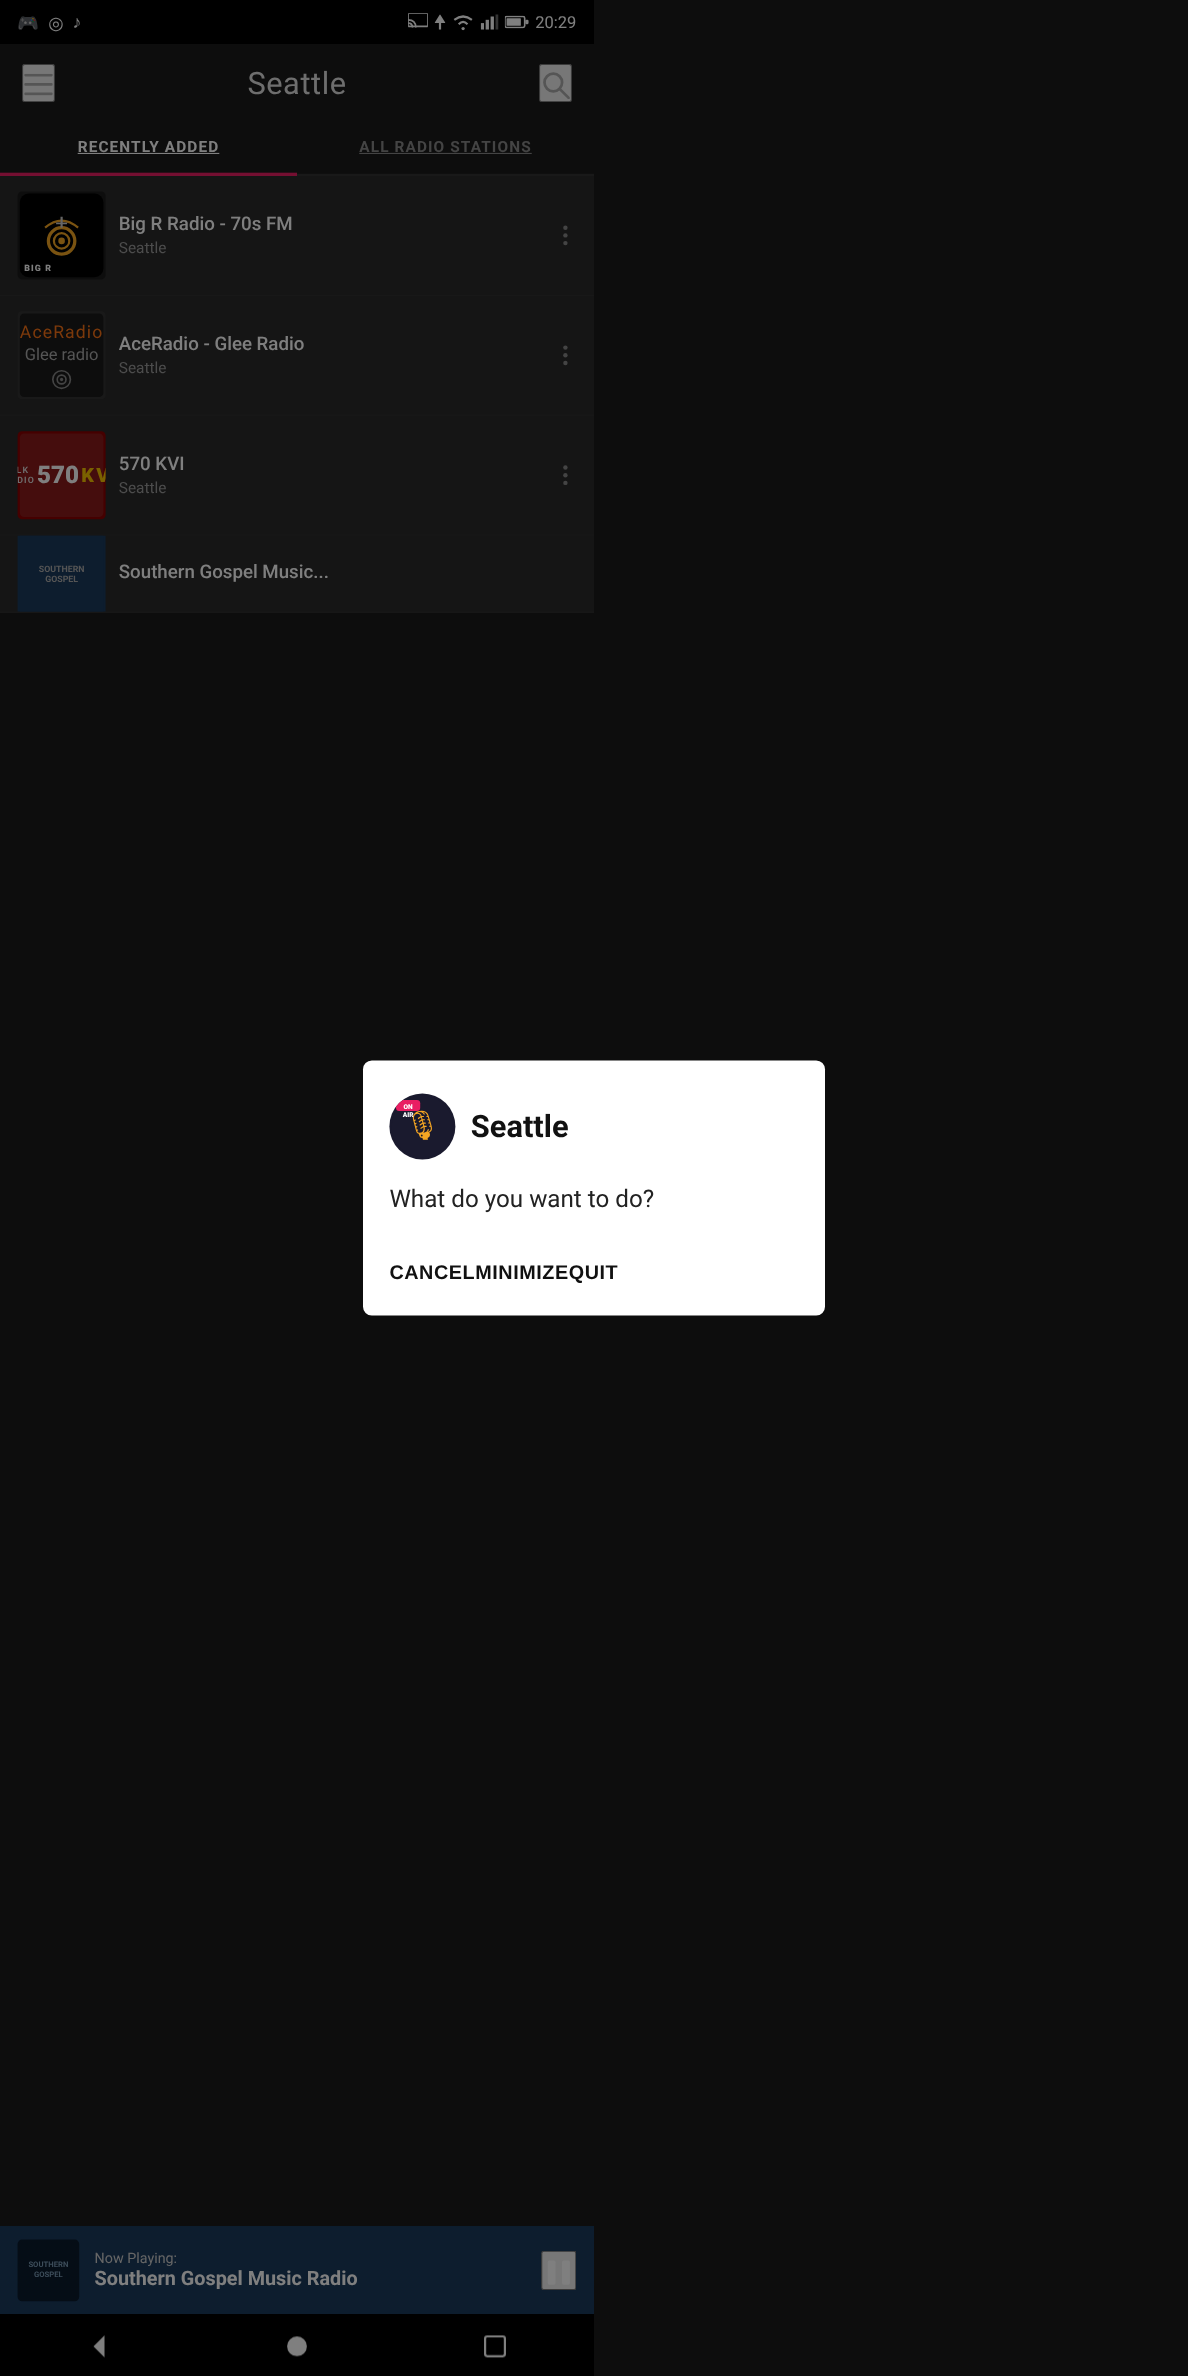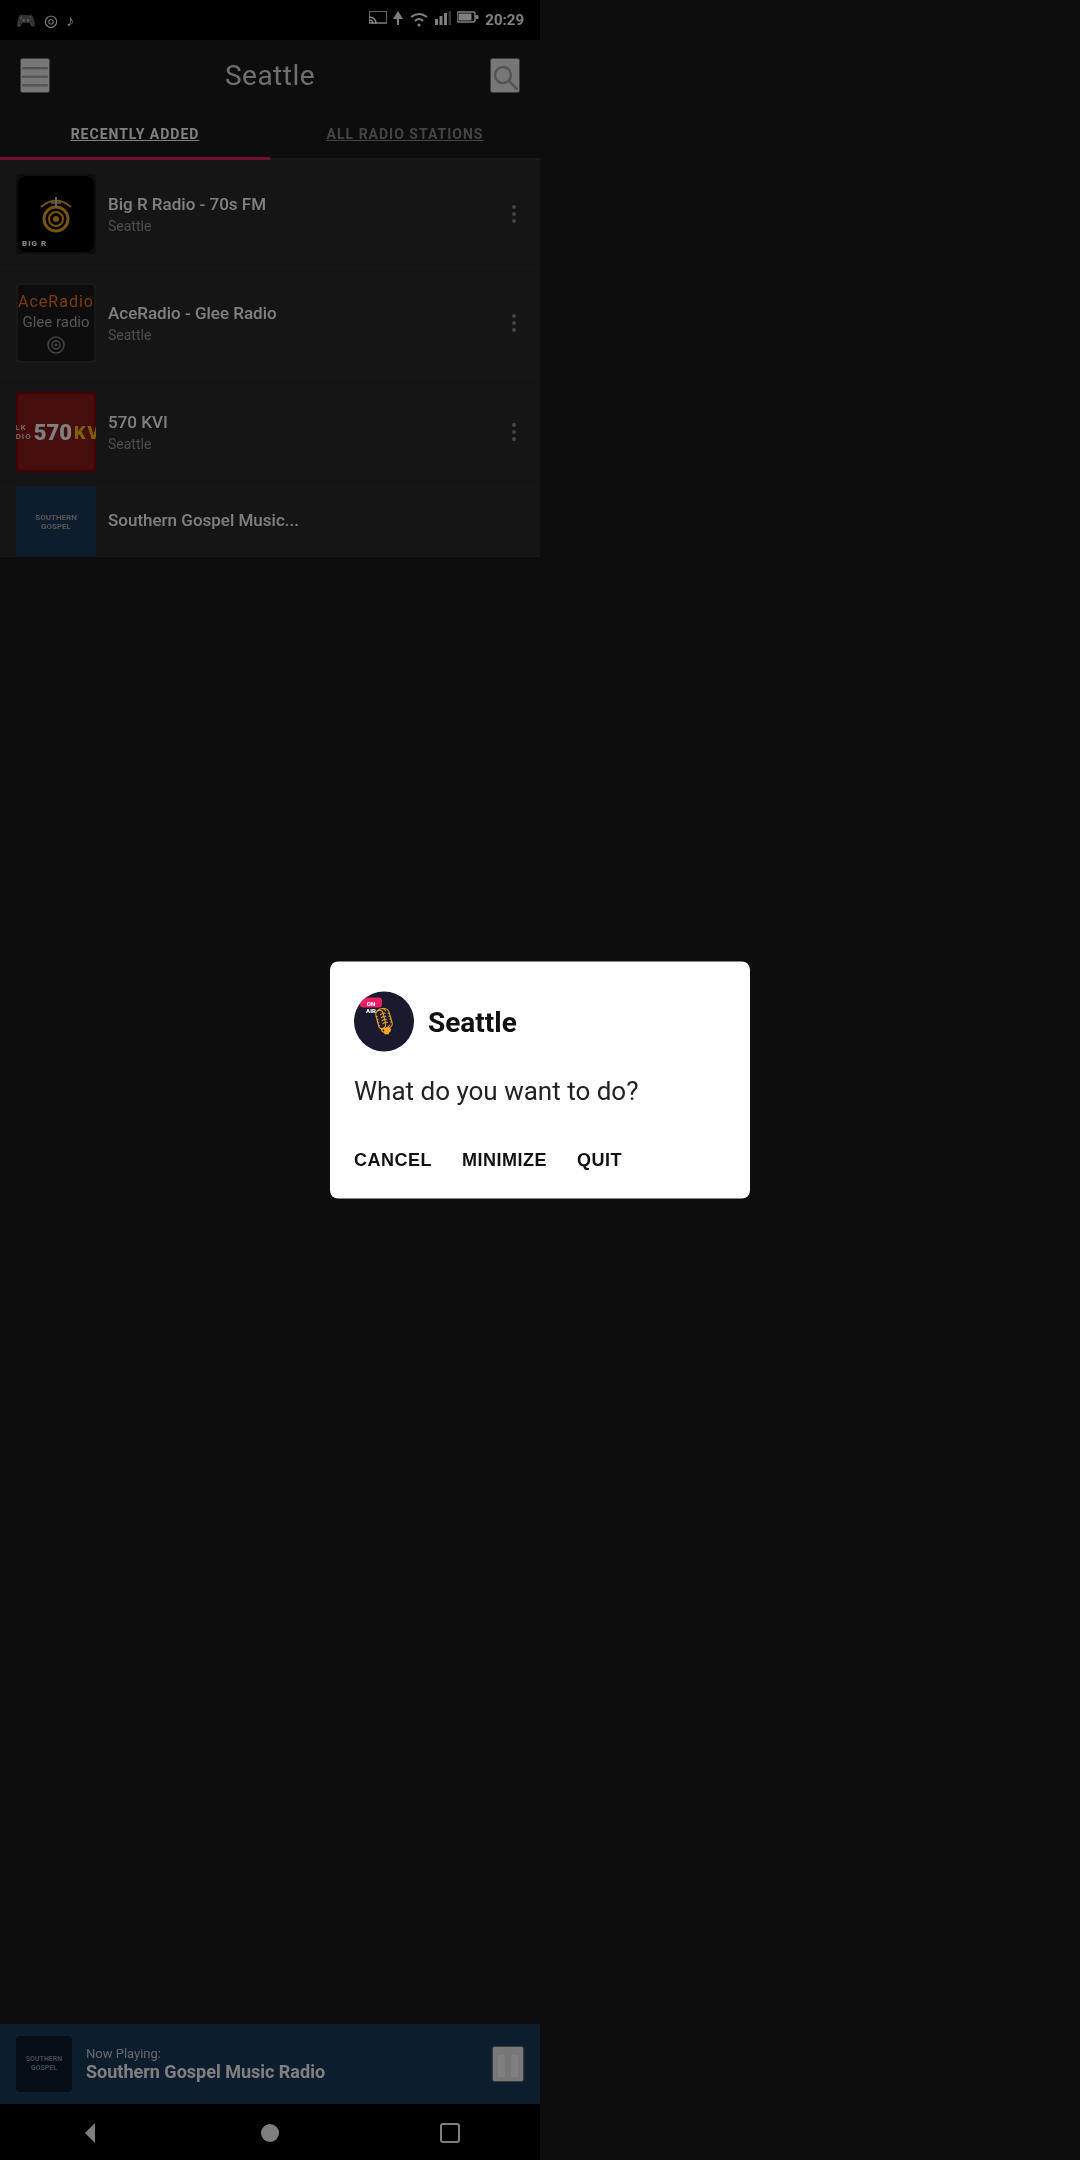--- a/index.html
+++ b/index.html
@@ -28,24 +28,25 @@
       display: flex;
       gap: 8px;
       align-items: center;
     }
     .status-icon {
       font-size: 16px;
       color: #fff;
     }
     .status-right {
       display: flex;
+      align-items: center;
       gap: 6px;
       font-size: 15px;
       color: #fff;
-      font-weight: 700;
+      font-weight: 400;
     }
 
     
     .header {
       background: #1a1a1a;
       height: 70px;
       display: flex;
       align-items: center;
       justify-content: space-between;
       padding: 0 20px;
@@ -216,28 +217,27 @@
       flex-shrink: 0;
       position: relative;
       overflow: hidden;
     }
     .dialog-title {
       font-size: 28px;
       font-weight: 700;
       color: #111;
     }
     .dialog-message {
-      font-size: 26px;
+      font-size: 22px;
       color: #222;
       margin-bottom: 36px;
     }
     .dialog-actions {
       display: flex;
       justify-content: flex-start;
-      gap: 30px;
     }
     .dialog-btn {
       font-size: 18px;
       font-weight: 700;
       color: #111;
       background: none;
       border: none;
       cursor: pointer;
       padding: 8px 0;
       letter-spacing: 0.5px;

